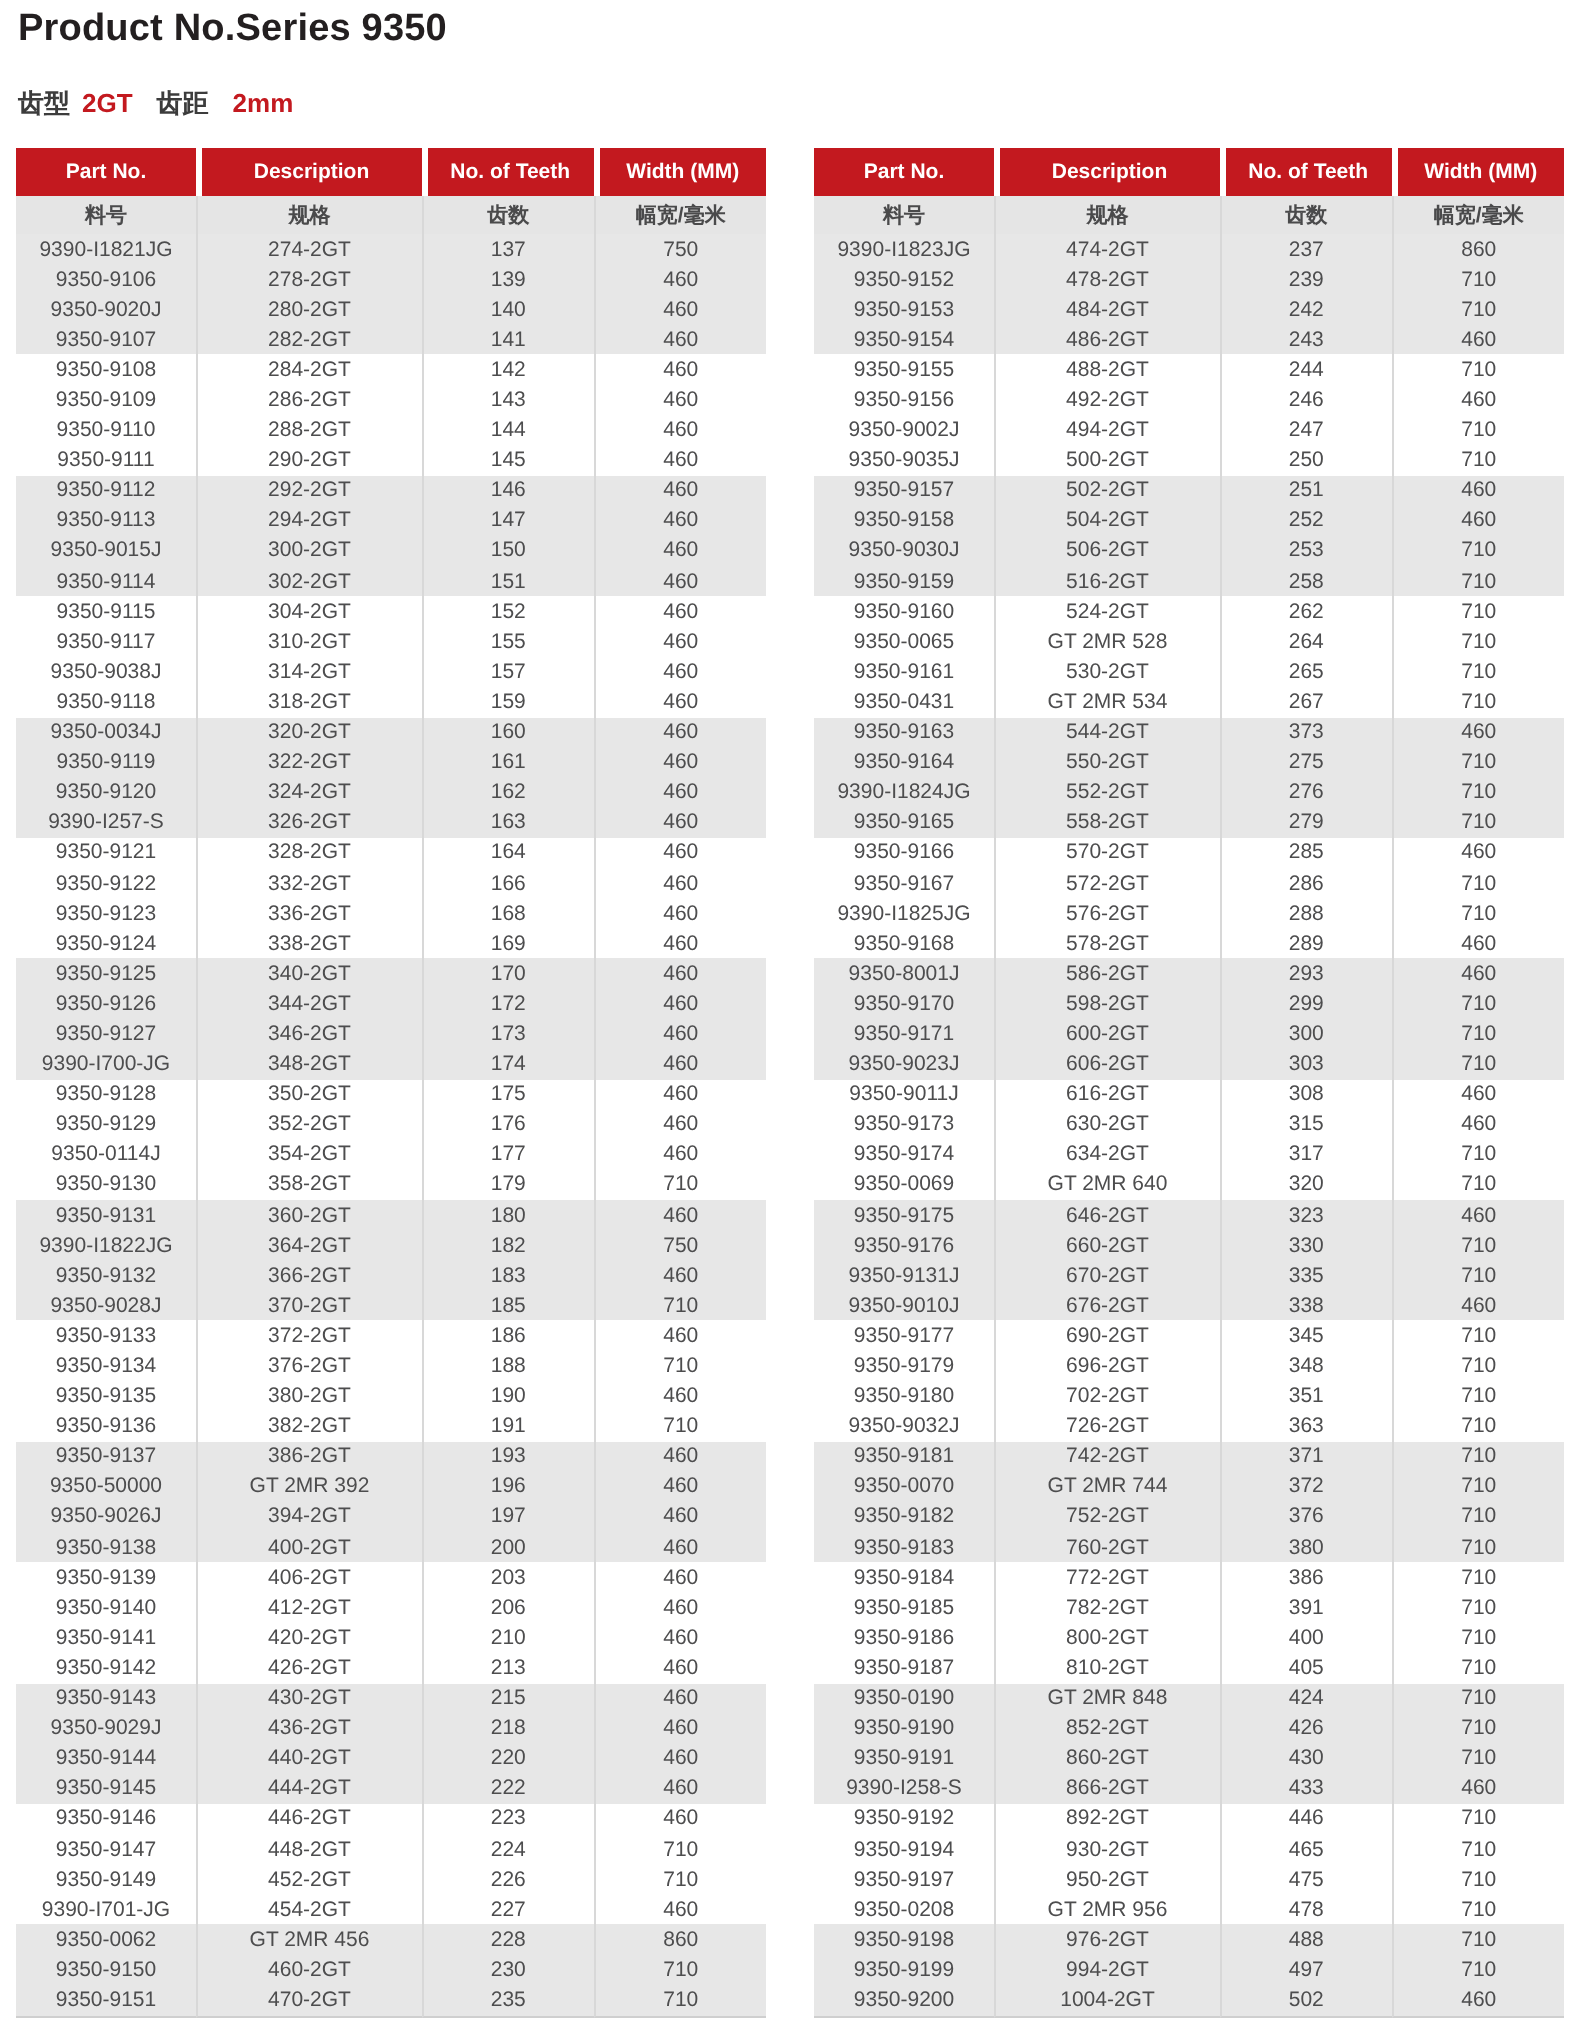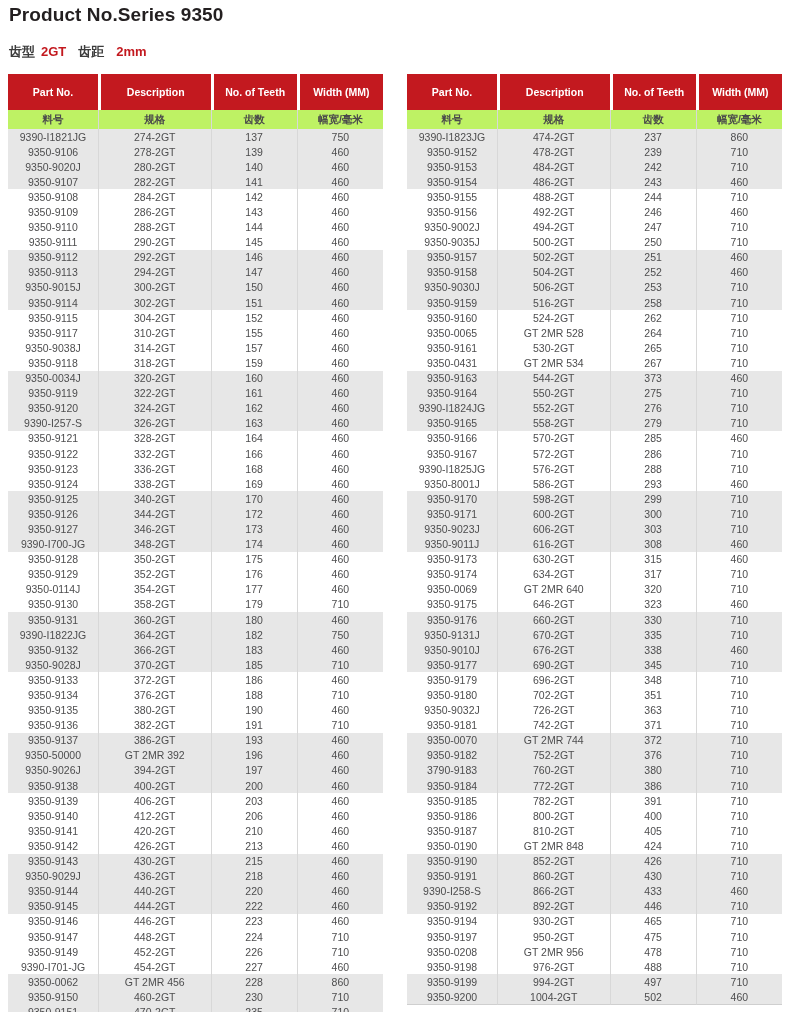--- a/index.html
+++ b/index.html
@@ -30,27 +30,27 @@
     table-layout: fixed; font-size: 10.5px;
   }
   table.parts col.c1 { width: 24%; }
   table.parts col.c2 { width: 30%; }
   table.parts col.c3 { width: 23%; }
   table.parts col.c4 { width: 23%; }
 
   thead th.en {
     background: #c3191f; color: #ffffff;
     font-weight: 700; font-size: 10.5px;
-    height: 36px; padding: 0; text-align: center;
+    height: 24px; padding: 0; text-align: center;
     border-left: 3px solid #ffffff;
   }
   thead th.en:first-child { border-left: none; }
 
   thead th.cn {
-    background: #bef264; color: #4a4a4b;
+    background: #e5e5e5; color: #4a4a4b;
     font-weight: 700; font-size: 10.5px;
     height: 19px; padding: 0; text-align: center;
     border-left: 1px solid #d8d8d8;
   }
   thead th.cn:first-child { border-left: none; }
 
   tbody td {
     height: 15.1px; padding: 0; text-align: center;
     color: #4d4d4e; font-size: 10.5px;
     border-left: 1px solid #d8d8d8;
@@ -614,20 +614,26 @@
               <td>286</td>
               <td>710</td>
             </tr>
             <tr>
               <td>9390-I1825JG</td>
               <td>576-2GT</td>
               <td>288</td>
               <td>710</td>
             </tr>
             <tr>
+              <td>9350-9168</td>
+              <td>578-2GT</td>
+              <td>289</td>
+              <td>460</td>
+            </tr>
+            <tr>
               <td>9350-8001J</td>
               <td>586-2GT</td>
               <td>293</td>
               <td>460</td>
             </tr>
             <tr>
               <td>9350-9170</td>
               <td>598-2GT</td>
               <td>299</td>
               <td>710</td>
@@ -728,21 +734,21 @@
               <td>372</td>
               <td>710</td>
             </tr>
             <tr>
               <td>9350-9182</td>
               <td>752-2GT</td>
               <td>376</td>
               <td>710</td>
             </tr>
             <tr>
-              <td>3790-9183</td>
+              <td>9350-9183</td>
               <td>760-2GT</td>
               <td>380</td>
               <td>710</td>
             </tr>
             <tr>
               <td>9350-9184</td>
               <td>772-2GT</td>
               <td>386</td>
               <td>710</td>
             </tr>

